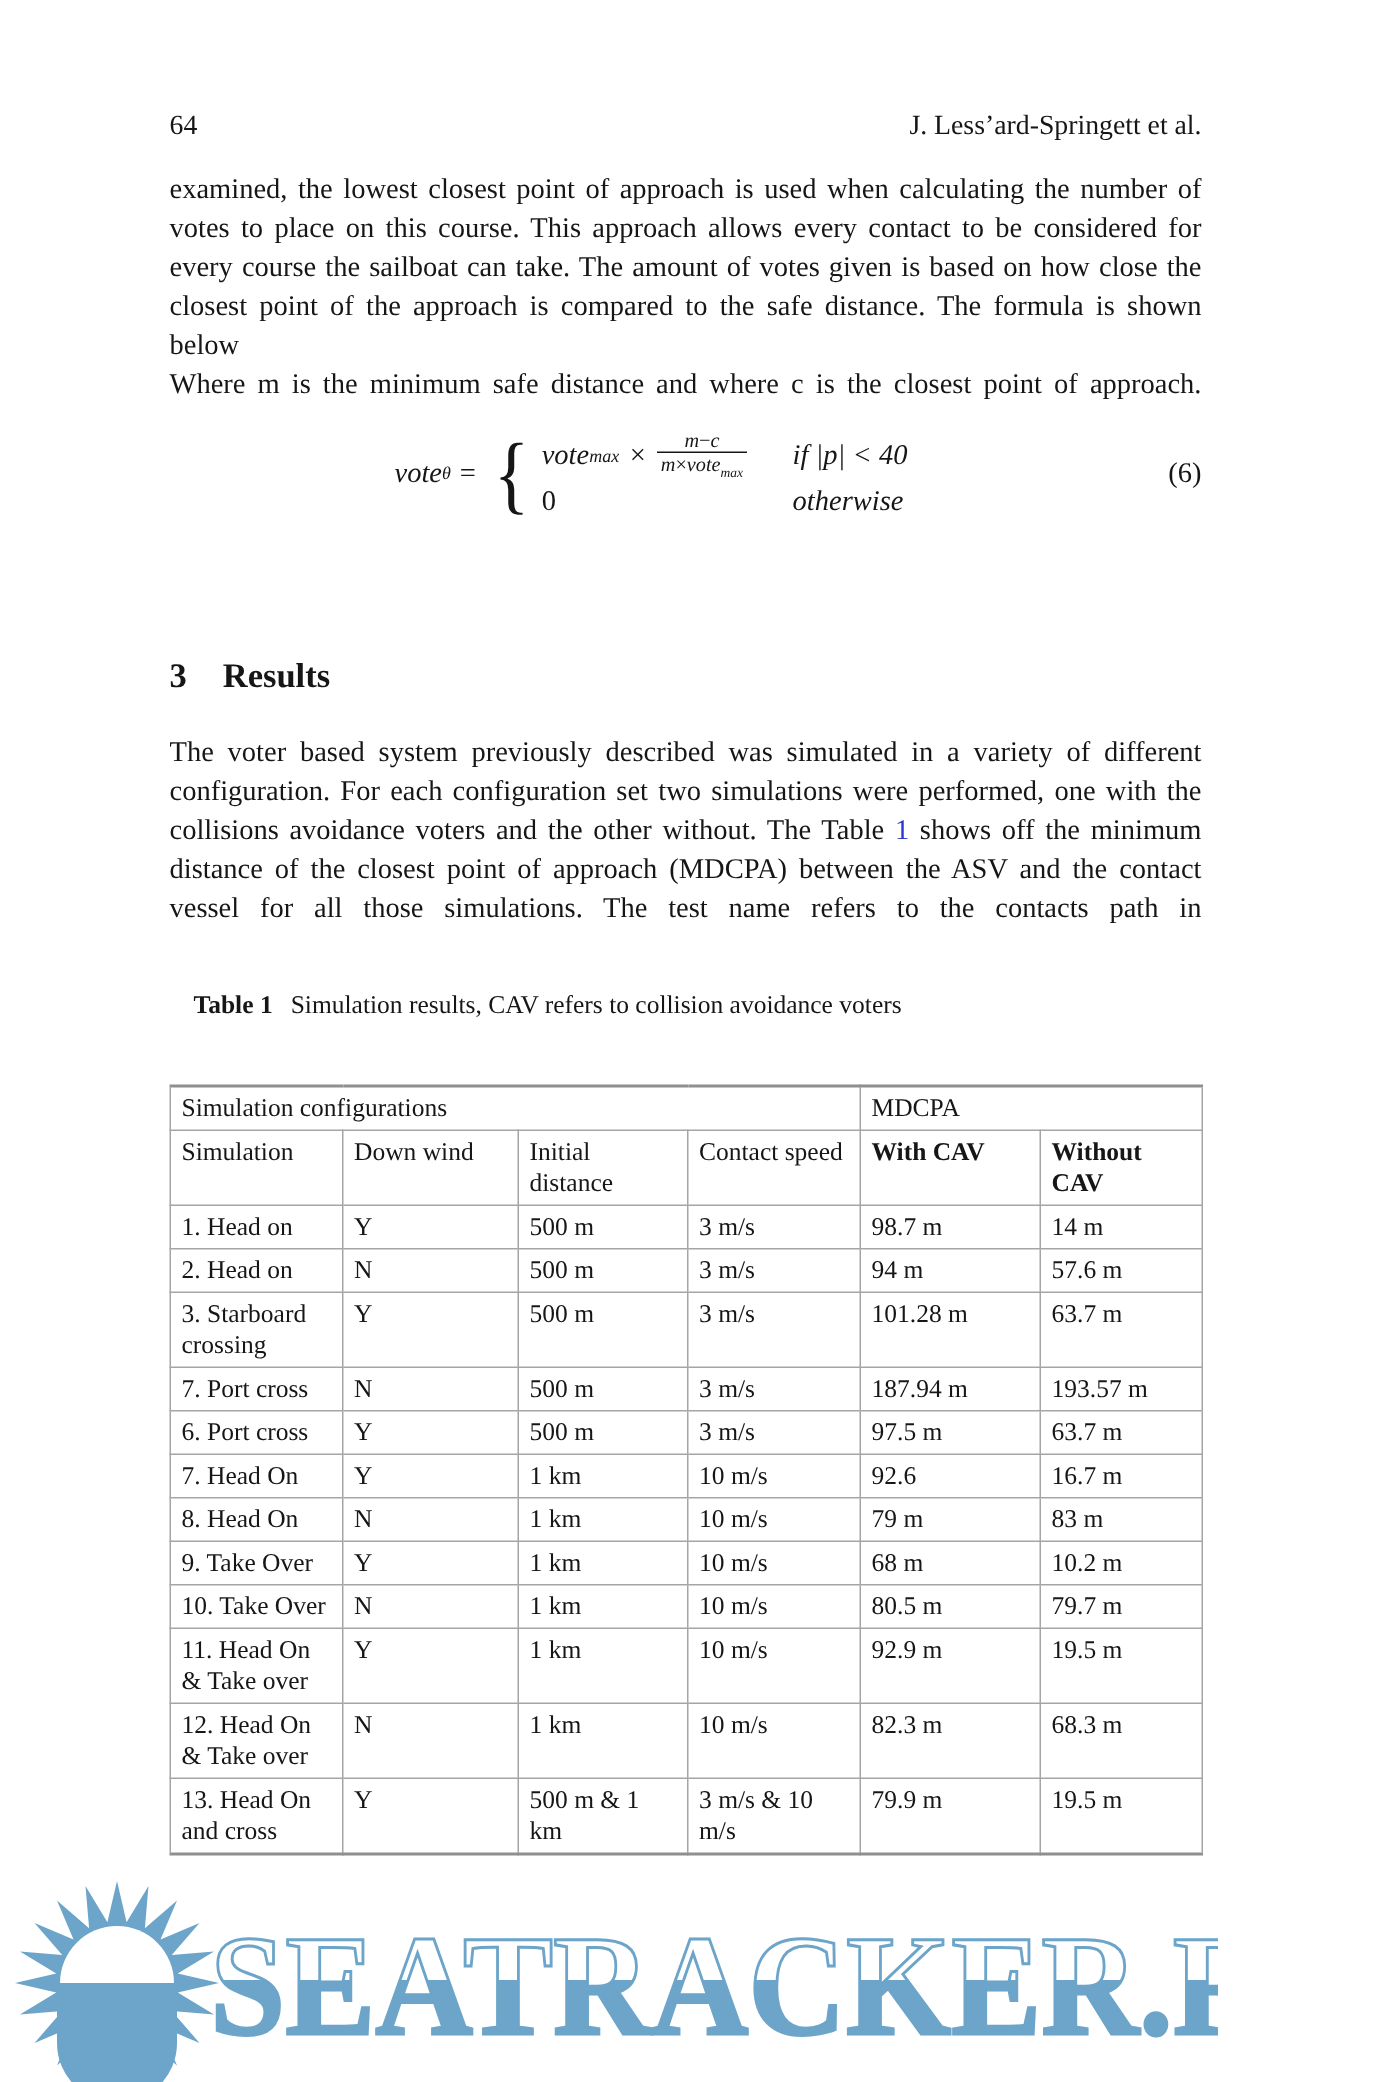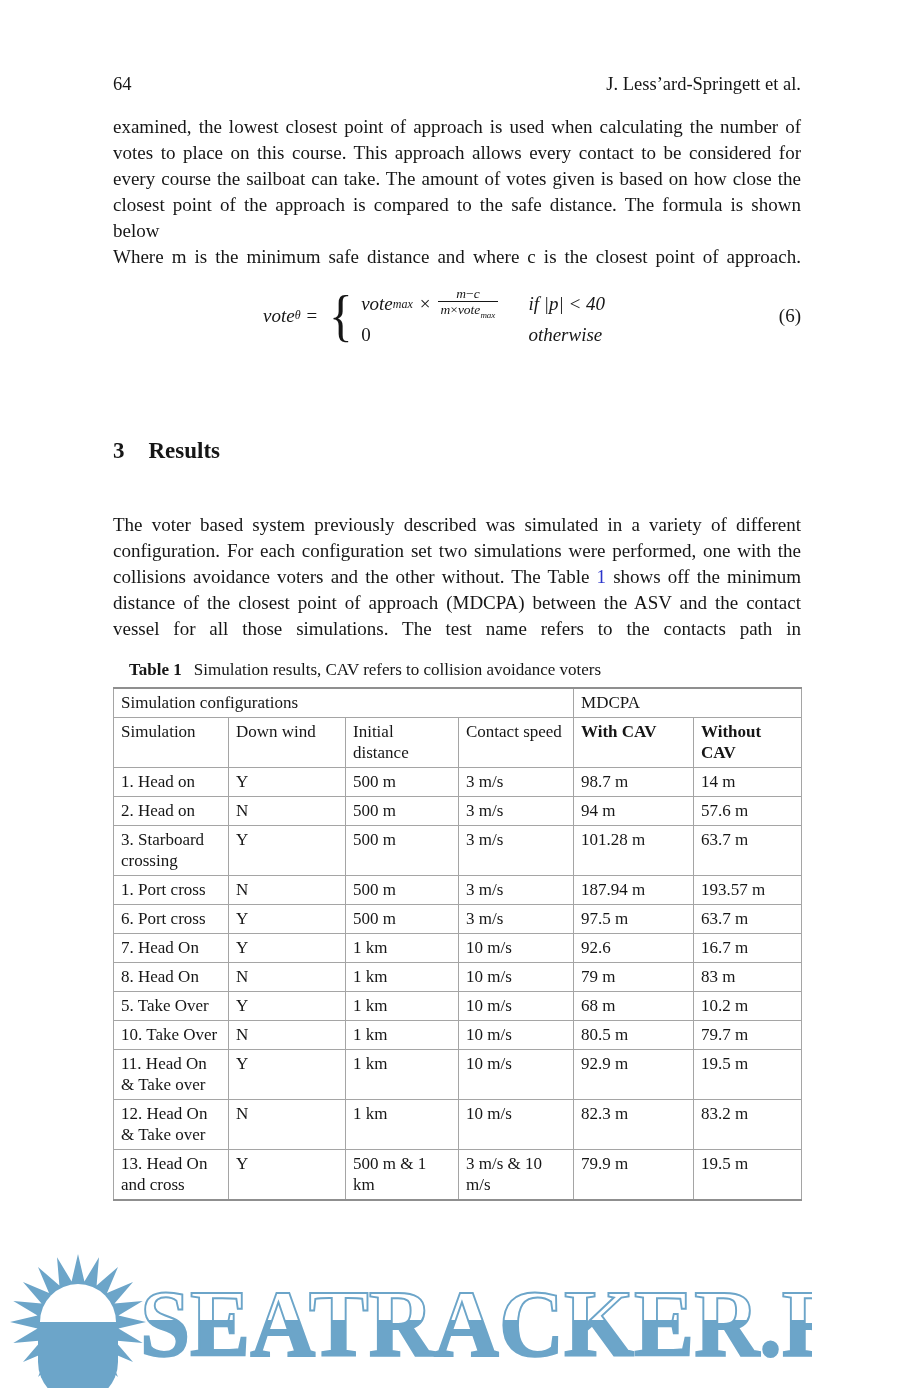--- a/index.html
+++ b/index.html
@@ -47,21 +47,21 @@
   .section-number { margin-right:24px; }
   
   .table-caption {
     position:absolute; left:113px; top:660px; width:688px; font-size:17px;margin-left:16px;
   }
   .table-caption .cap-label { font-weight:bold; margin-right:12px; }
   .results-table-wrap { position:absolute; left:113px; top:687px; width:688px; }
   table.results {
     border-collapse:collapse; table-layout:fixed; width:688px;
     font-size:17px; line-height:21px;
-    border-top:2px solid #8f8f8f; border-bottom:2px solid #8f8f8f;
+    border-top:2px solid #8f8f8f; border-bottom:2px solid #8f8f8f;margin-top:36px;
   }
   table.results th, table.results td {
     border:1px solid #a5a5a5; font-weight:normal; text-align:left;
     vertical-align:top; padding:3px 7px 4px 7px;
   }
   table.results tr { height:29px; }
   table.results th.bold { font-weight:bold; }
   
   .watermark { position:absolute; left:0; top:1240px; width:915px; height:148px;padding-left:41px; }
   .sun { position:absolute; left:8px; top:10px; }
@@ -106,21 +106,21 @@
       </span>
     </div>
     <span class="eq-num">(6)</span>
   </div>
 
   <div class="section-heading">
     <span class="section-number">3</span>
     <span>Results</span>
   </div>
 
-  <div class="body-block" style="top:512px;">
+  <div class="body-block" style="top:489px;">
     <p class="para fill-last"><span>The voter based system previously described was simulated in a variety of different configuration. For each configuration set two simulations were performed, one with the collisions avoidance voters and the other without. The Table </span><a href="#" class="xref">1</a><span> shows off the minimum distance of the closest point of approach (MDCPA) between the ASV and the contact vessel for all those simulations. The test name refers to the contacts path in</span></p>
   </div>
 
   <div class="table-caption">
     <span class="cap-label">Table 1</span><span>Simulation results, CAV refers to collision avoidance voters</span>
   </div>
 
   <div class="results-table-wrap">
     <table class="results">
       <colgroup>
@@ -164,21 +164,21 @@
           </tr>
           <tr>
             <td>3. Starboard crossing</td>
             <td>Y</td>
             <td>500 m</td>
             <td>3 m/s</td>
             <td>101.28 m</td>
             <td>63.7 m</td>
           </tr>
           <tr>
-            <td>1. Port cross</td>
+            <td>7. Port cross</td>
             <td>N</td>
             <td>500 m</td>
             <td>3 m/s</td>
             <td>187.94 m</td>
             <td>193.57 m</td>
           </tr>
           <tr>
             <td>6. Port cross</td>
             <td>Y</td>
             <td>500 m</td>
@@ -196,21 +196,21 @@
           </tr>
           <tr>
             <td>8. Head On</td>
             <td>N</td>
             <td>1 km</td>
             <td>10 m/s</td>
             <td>79 m</td>
             <td>83 m</td>
           </tr>
           <tr>
-            <td>5. Take Over</td>
+            <td>9. Take Over</td>
             <td>Y</td>
             <td>1 km</td>
             <td>10 m/s</td>
             <td>68 m</td>
             <td>10.2 m</td>
           </tr>
           <tr>
             <td>10. Take Over</td>
             <td>N</td>
             <td>1 km</td>
@@ -225,21 +225,21 @@
             <td>10 m/s</td>
             <td>92.9 m</td>
             <td>19.5 m</td>
           </tr>
           <tr>
             <td>12. Head On &amp; Take over</td>
             <td>N</td>
             <td>1 km</td>
             <td>10 m/s</td>
             <td>82.3 m</td>
-            <td>83.2 m</td>
+            <td>68.3 m</td>
           </tr>
           <tr>
             <td>13. Head On and cross</td>
             <td>Y</td>
             <td>500 m &amp; 1 km</td>
             <td>3 m/s &amp; 10 m/s</td>
             <td>79.9 m</td>
             <td>19.5 m</td>
           </tr>
         </tbody>

